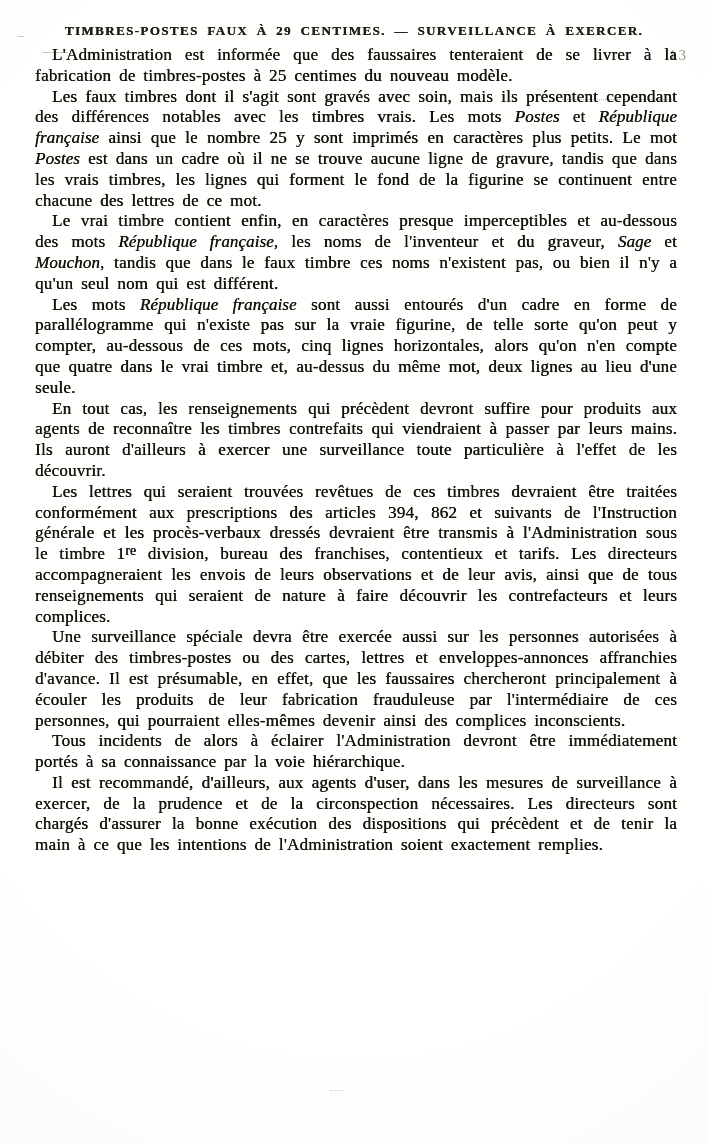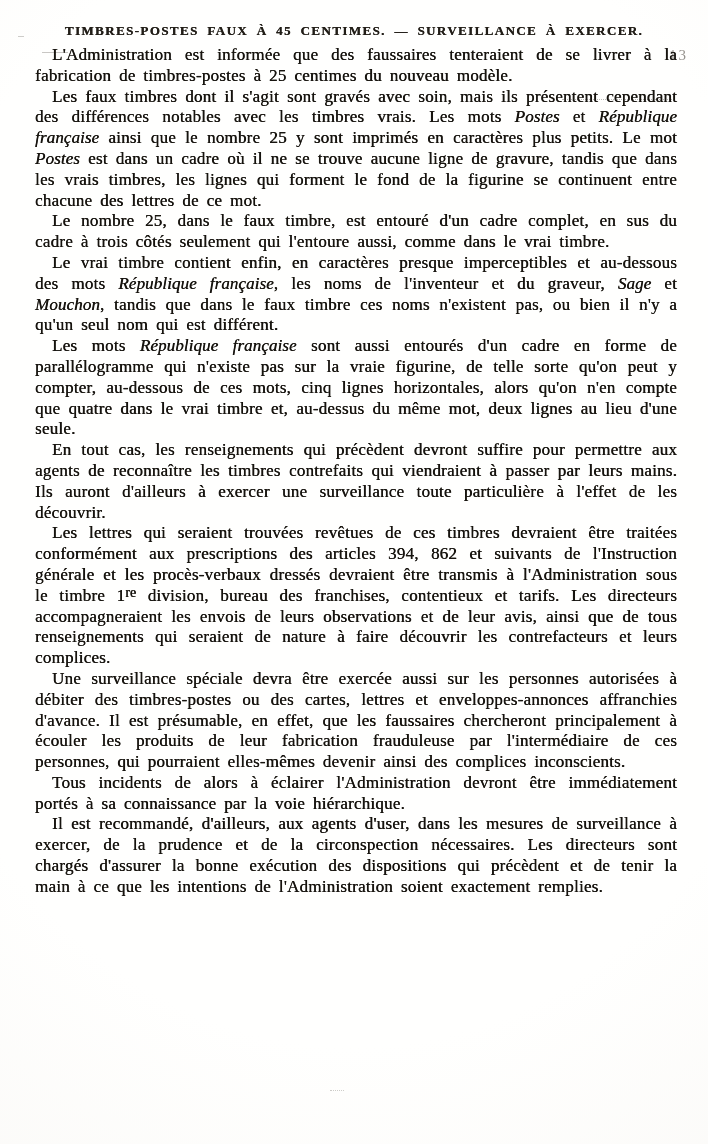--- a/index.html
+++ b/index.html
@@ -78,34 +78,33 @@
   }
   .noise-1 { top: 99px;  right: 36px;  width: 110px; border-bottom: 1px dotted rgba(60,55,48,0.35); }
   .noise-2 { top: 52px;  left: 42px;   width: 26px;  border-bottom: 1px solid rgba(60,55,48,0.28); }
   .noise-3 { top: 1090px; left: 330px; width: 14px;  border-bottom: 1px dotted rgba(60,55,48,0.25); }
   .noise-4 { top: 36px;  left: 18px;   width: 6px;   border-bottom: 1px solid rgba(60,55,48,0.25); }
 </style>
 </head>
 <body>
 
 <div class="page">
-  <div class="doc-header">TIMBRES-POSTES FAUX À 45 CENTIMES. — SURVEILLANCE À EXERCER.</div>
+  <div class="doc-header">TIMBRES-POSTES FAUX À 29 CENTIMES. — SURVEILLANCE À EXERCER.</div>
 
   <div class="page-number-artifact">13</div>
 
   <span class="noise noise-1"></span>
   <span class="noise noise-2"></span>
   <span class="noise noise-3"></span>
   <span class="noise noise-4"></span>
 
   <div class="doc-body" id="doc-body">
       <p>L'Administration est informée que des faussaires tenteraient de se livrer à la fabrication de timbres-postes à 25 centimes du nouveau modèle.</p>
       <p>Les faux timbres dont il s'agit sont gravés avec soin, mais ils présentent cependant des différences notables avec les timbres vrais. Les mots <i>Postes</i> et <i>République française</i> ainsi que le nombre 25 y sont imprimés en caractères plus petits. Le mot <i>Postes</i> est dans un cadre où il ne se trouve aucune ligne de gravure, tandis que dans les vrais timbres, les lignes qui forment le fond de la figurine se continuent entre chacune des lettres de ce mot.</p>
-      <p>Le nombre 25, dans le faux timbre, est entouré d'un cadre complet, en sus du cadre à trois côtés seulement qui l'entoure aussi, comme dans le vrai timbre.</p>
       <p>Le vrai timbre contient enfin, en caractères presque imperceptibles et au-dessous des mots <i>République française</i>, les noms de l'inventeur et du graveur, <i>Sage</i> et <i>Mouchon</i>, tandis que dans le faux timbre ces noms n'existent pas, ou bien il n'y a qu'un seul nom qui est différent.</p>
       <p>Les mots <i>République française</i> sont aussi entourés d'un cadre en forme de parallélogramme qui n'existe pas sur la vraie figurine, de telle sorte qu'on peut y compter, au-dessous de ces mots, cinq lignes horizontales, alors qu'on n'en compte que quatre dans le vrai timbre et, au-dessus du même mot, deux lignes au lieu d'une seule.</p>
-      <p>En tout cas, les renseignements qui précèdent devront suffire pour permettre aux agents de reconnaître les timbres contrefaits qui viendraient à passer par leurs mains. Ils auront d'ailleurs à exercer une surveillance toute particulière à l'effet de les découvrir.</p>
+      <p>En tout cas, les renseignements qui précèdent devront suffire pour produits aux agents de reconnaître les timbres contrefaits qui viendraient à passer par leurs mains. Ils auront d'ailleurs à exercer une surveillance toute particulière à l'effet de les découvrir.</p>
       <p>Les lettres qui seraient trouvées revêtues de ces timbres devraient être traitées conformément aux prescriptions des articles 394, 862 et suivants de l'Instruction générale et les procès-verbaux dressés devraient être transmis à l'Administration sous le timbre 1<sup>re</sup> division, bureau des franchises, contentieux et tarifs. Les directeurs accompagneraient les envois de leurs observations et de leur avis, ainsi que de tous renseignements qui seraient de nature à faire découvrir les contrefacteurs et leurs complices.</p>
       <p>Une surveillance spéciale devra être exercée aussi sur les personnes autorisées à débiter des timbres-postes ou des cartes, lettres et enveloppes-annonces affranchies d'avance. Il est présumable, en effet, que les faussaires chercheront principalement à écouler les produits de leur fabrication frauduleuse par l'intermédiaire de ces personnes, qui pourraient elles-mêmes devenir ainsi des complices inconscients.</p>
       <p>Tous incidents de alors à éclairer l'Administration devront être immédiatement portés à sa connaissance par la voie hiérarchique.</p>
       <p>Il est recommandé, d'ailleurs, aux agents d'user, dans les mesures de surveillance à exercer, de la prudence et de la circonspection nécessaires. Les directeurs sont chargés d'assurer la bonne exécution des dispositions qui précèdent et de tenir la main à ce que les intentions de l'Administration soient exactement remplies.</p>
     </div>
 </div>
 
 </body></html>

